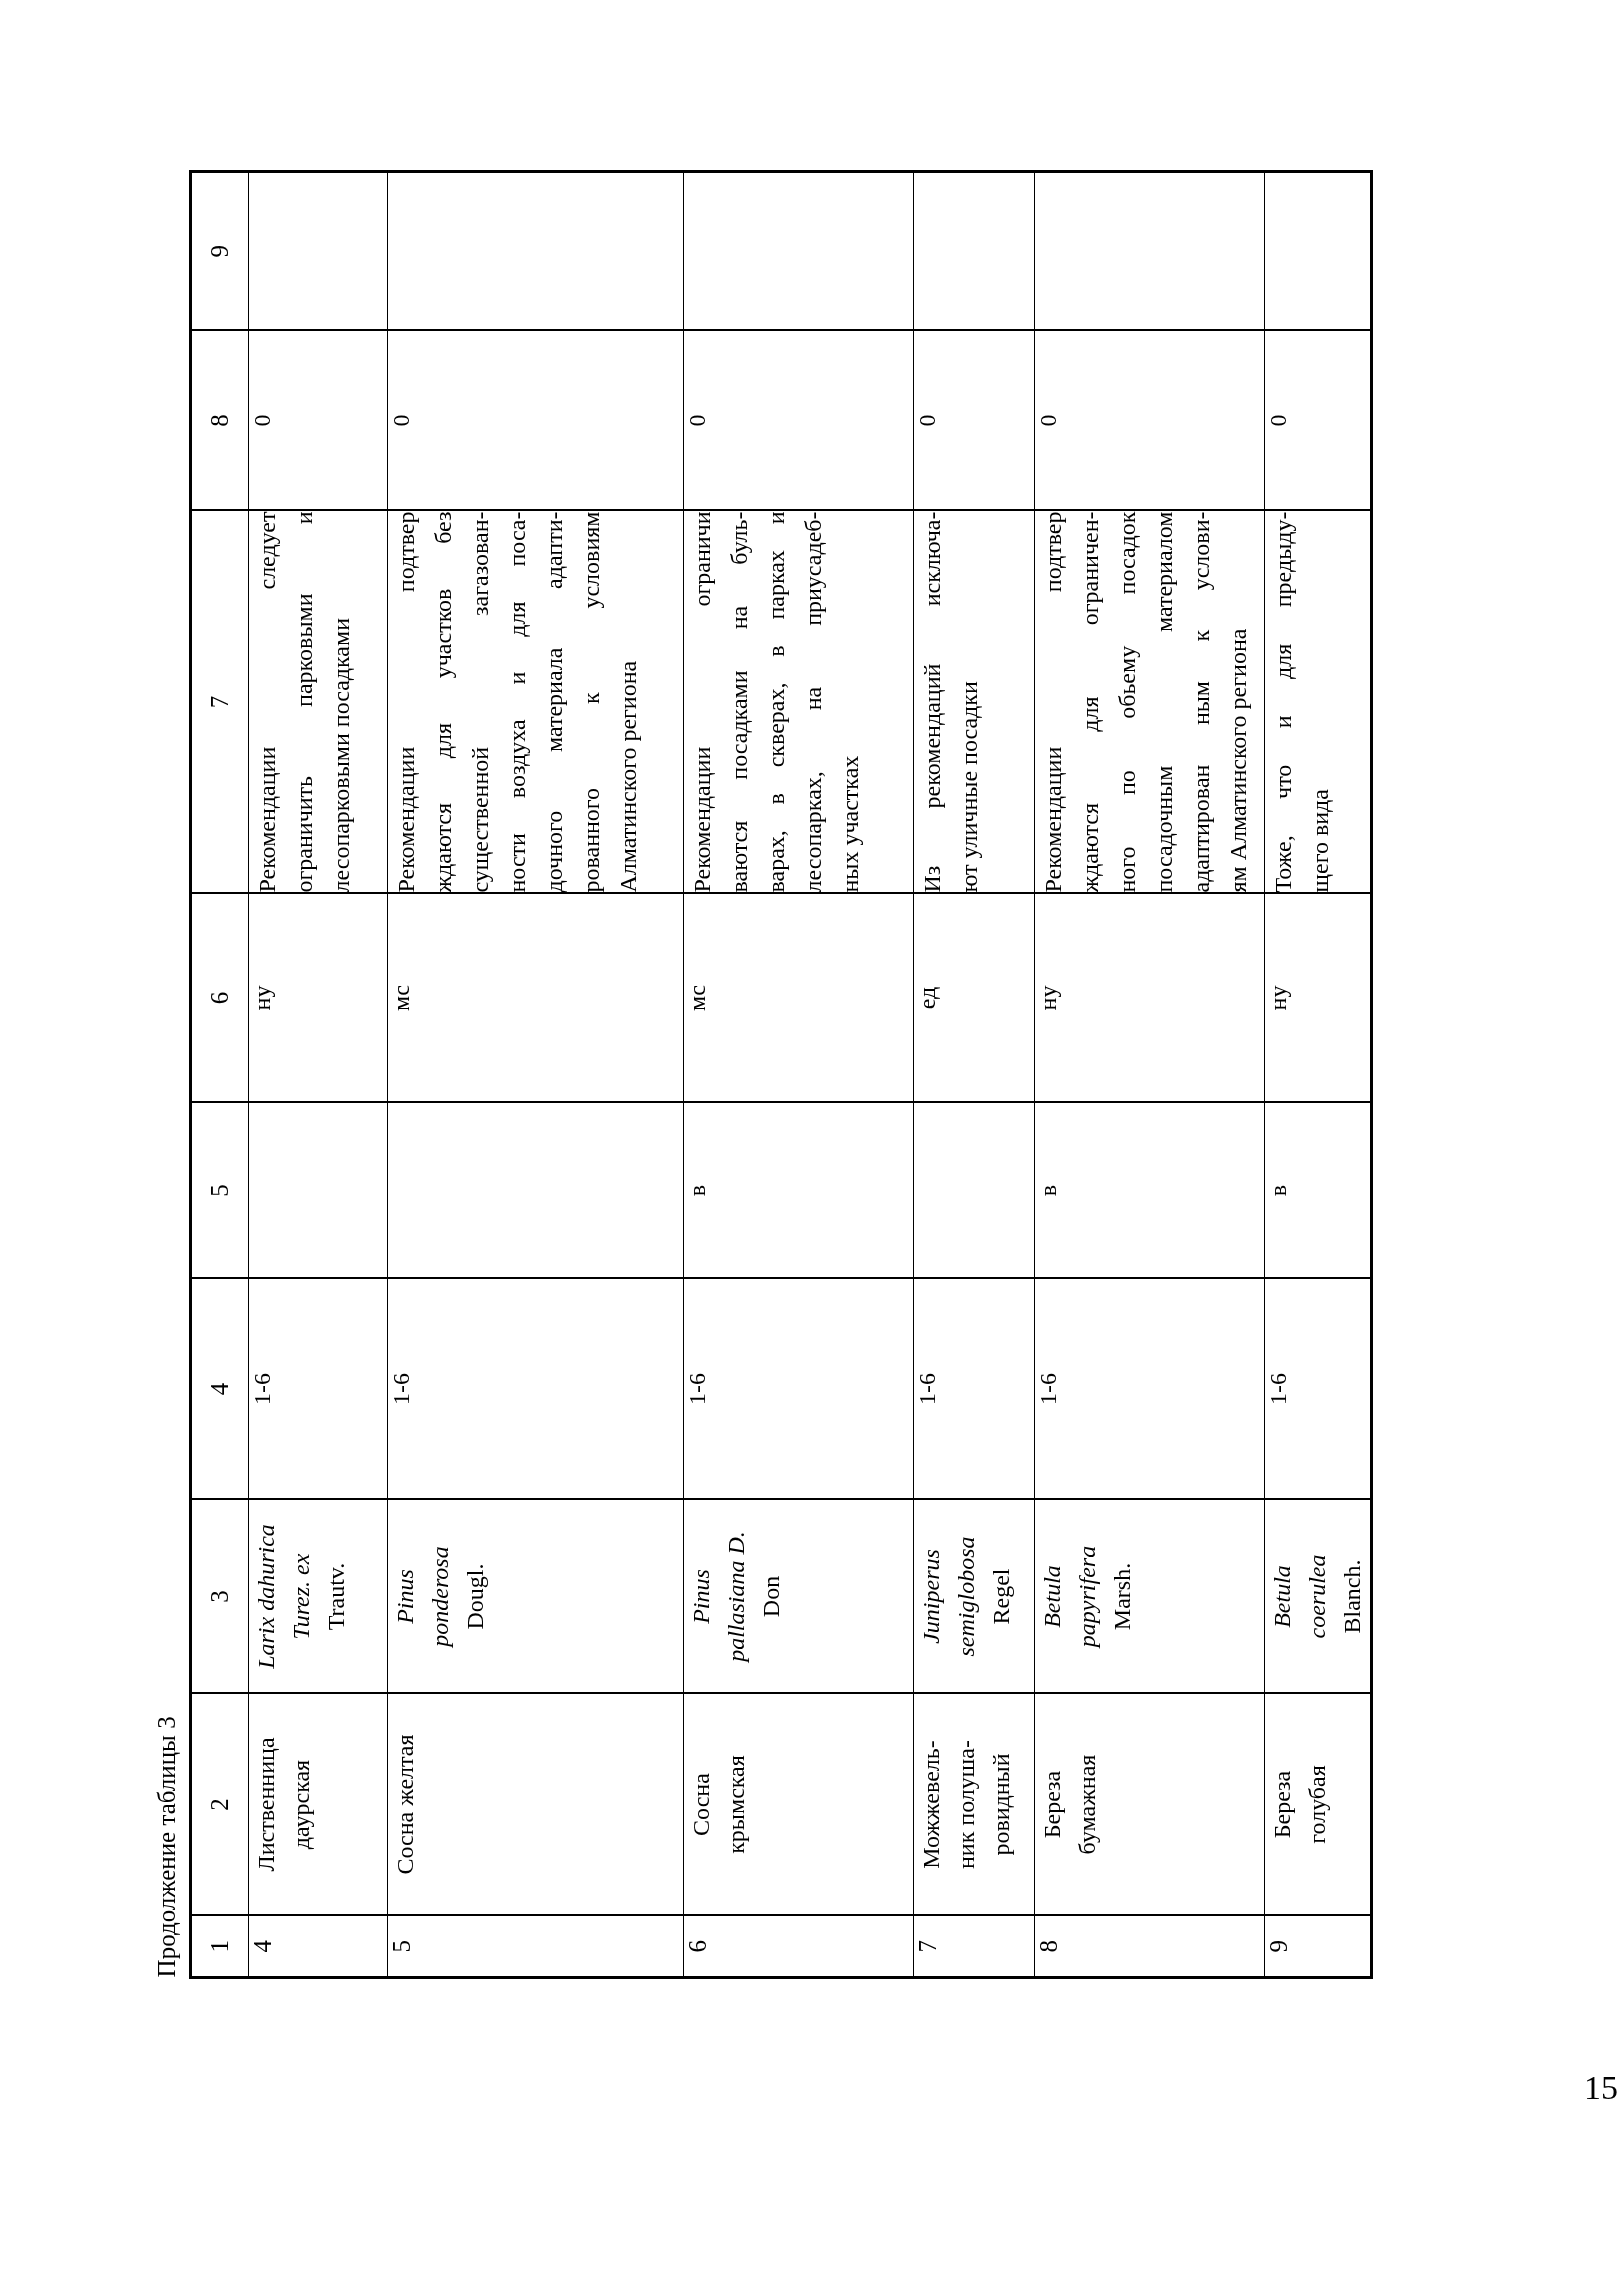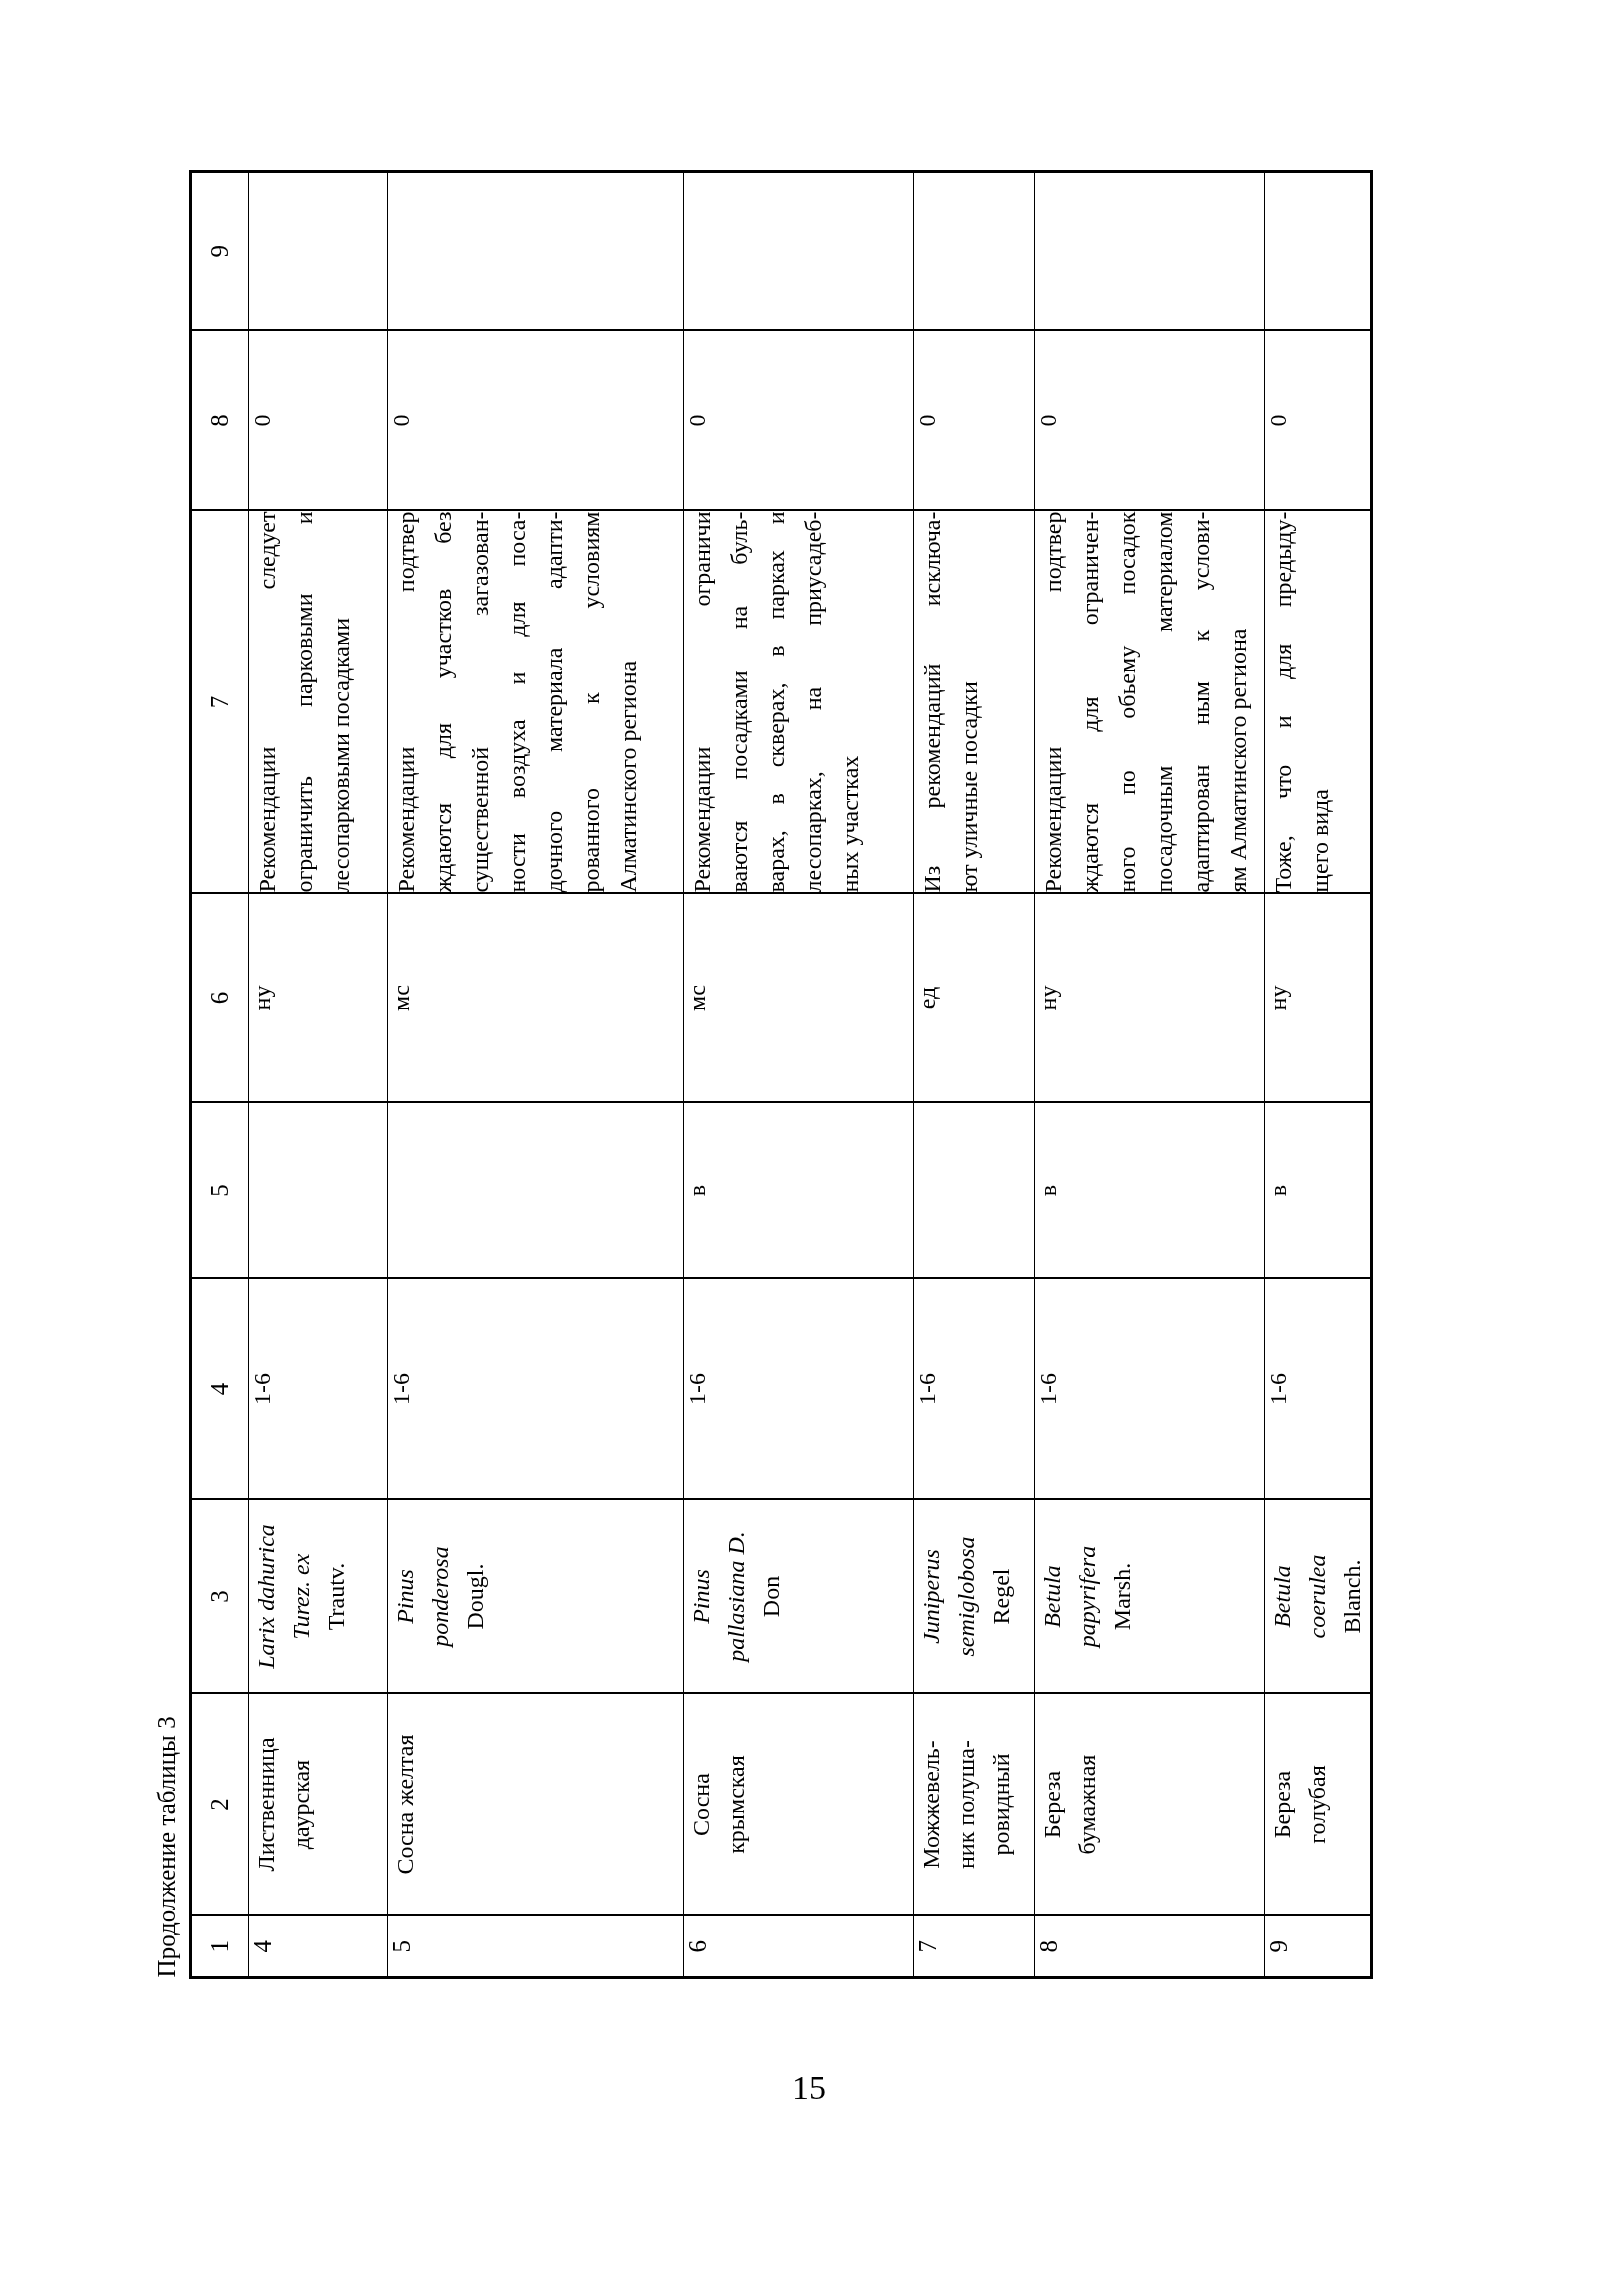--- a/index.html
+++ b/index.html
@@ -17,21 +17,21 @@
   tr.hdr td{height:56px;vertical-align:middle;text-align:center;font-size:25px;}
   tr.r4{height:139px;} tr.r5{height:296px;} tr.r6{height:230px;}
   tr.r7{height:121px;} tr.r8{height:230px;} tr.r9{height:86px;}
   td.c1{text-align:center;font-size:25px;padding-top:6.4px;}
   td.c2,td.c3{text-align:center;font-size:24px;line-height:35px;padding-top:2.4px;}
   .it{font-style:italic;}
   td.cv{text-align:center;font-size:24px;padding-top:24px;}
   td.c7{font-size:24px;line-height:37px;padding:4px 6.4px 0 6.4px;}
   .jl{text-align:justify;text-align-last:justify;}
   .jl.last{text-align:left;text-align-last:left;}
-  .pagenum{position:absolute;left:0;right:0;top:2069px;text-align:center;font-size:34px;}
+  .pagenum{position:absolute;left:0;right:0;top:2069px;text-align:right;font-size:34px;}
 </style>
 </head>
 <body>
 
 <div class="rot-block">
   <div class="caption">Продолжение таблицы 3</div>
   <table class="sp">
     <colgroup>
       <col style="width:62px">
         <col style="width:222px">

